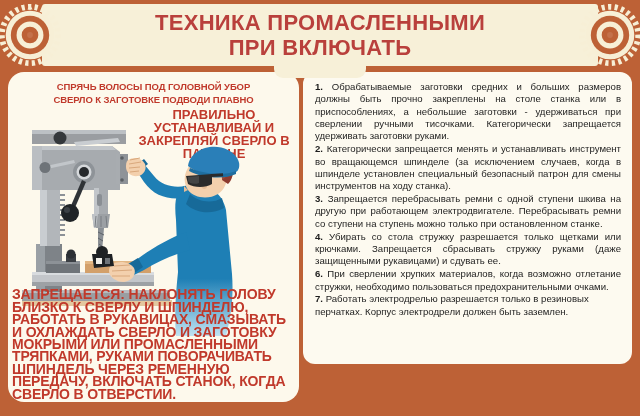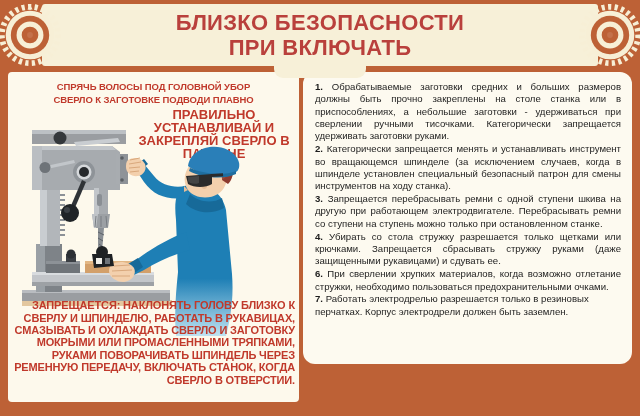--- a/index.html
+++ b/index.html
@@ -44,43 +44,43 @@
   .notch{
     position:absolute;left:274px;top:64px;width:92px;height:14px;
     background:#f7f0d8;
     border-radius:0 0 9px 9px;
     z-index:4;
   }
 
   
   .panel-left{
     position:absolute;left:8px;top:72px;width:291px;height:330px;
-    background:#fdf9ec;border-radius:4px;overflow:hidden;
+    background:#fdf9ec;border-radius:16px;overflow:hidden;
   }
   .panel-right{
     position:absolute;left:303px;top:72px;width:329px;height:292px;
     background:#fdfaf0;border-radius:12px;overflow:hidden;
   }
 
   
   .warn-top{
     position:absolute;left:0;top:8px;width:291px;
     text-align:center;
     color:#c0392b;font-weight:bold;font-size:9.5px;line-height:13px;
     letter-spacing:-0.1px;
   }
   .warn-right{
     position:absolute;right:4px;top:36px;width:162px;
     text-align:center;
     color:#c0392b;font-weight:bold;font-size:13px;line-height:13px;
   }
   .warn-bottom{
-    position:absolute;left:4px;bottom:16px;width:283px;
-    text-align:right;
-    color:#c0392b;font-weight:bold;font-size:11px;line-height:12.4px;
+    position:absolute;left:4px;bottom:2px;width:283px;
+    text-align:left;
+    color:#c0392b;font-weight:bold;font-size:14px;line-height:12.4px;
     letter-spacing:-0.15px;
   }
 
   
   .illus{
     position:absolute;left:0;top:52px;width:291px;height:212px;
   }
 
   
   .rules{
@@ -124,21 +124,21 @@
         <circle cx="50" cy="50" r="44" fill="none" stroke="#f7efd6" stroke-width="9" stroke-dasharray="5 5.2"></circle>
         <circle cx="50" cy="50" r="38" fill="#f7efd6"></circle>
       </g>
       <circle cx="50" cy="50" r="30" fill="#bd6136"></circle>
       <circle cx="50" cy="50" r="21" fill="#f7efd6"></circle>
       <circle cx="50" cy="50" r="13" fill="#bd6136"></circle>
       <circle cx="50" cy="50" r="4.5" fill="#c4714a"></circle>
     </svg>
 
     <div class="header-title">
-      <span class="l1">БЛИЗКО БЕЗОПАСНОСТИ</span>
+      <span class="l1">ТЕХНИКА ПРОМАСЛЕННЫМИ</span>
       <span class="l2">ПРИ ВКЛЮЧАТЬ</span>
     </div>
   </div>
   <div class="notch"></div>
 
   <div class="panel-left">
 
     <div class="warn-top">
       <div>СПРЯЧЬ ВОЛОСЫ ПОД ГОЛОВНОЙ УБОР</div>
       <div>СВЕРЛО К ЗАГОТОВКЕ ПОДВОДИ ПЛАВНО</div>

